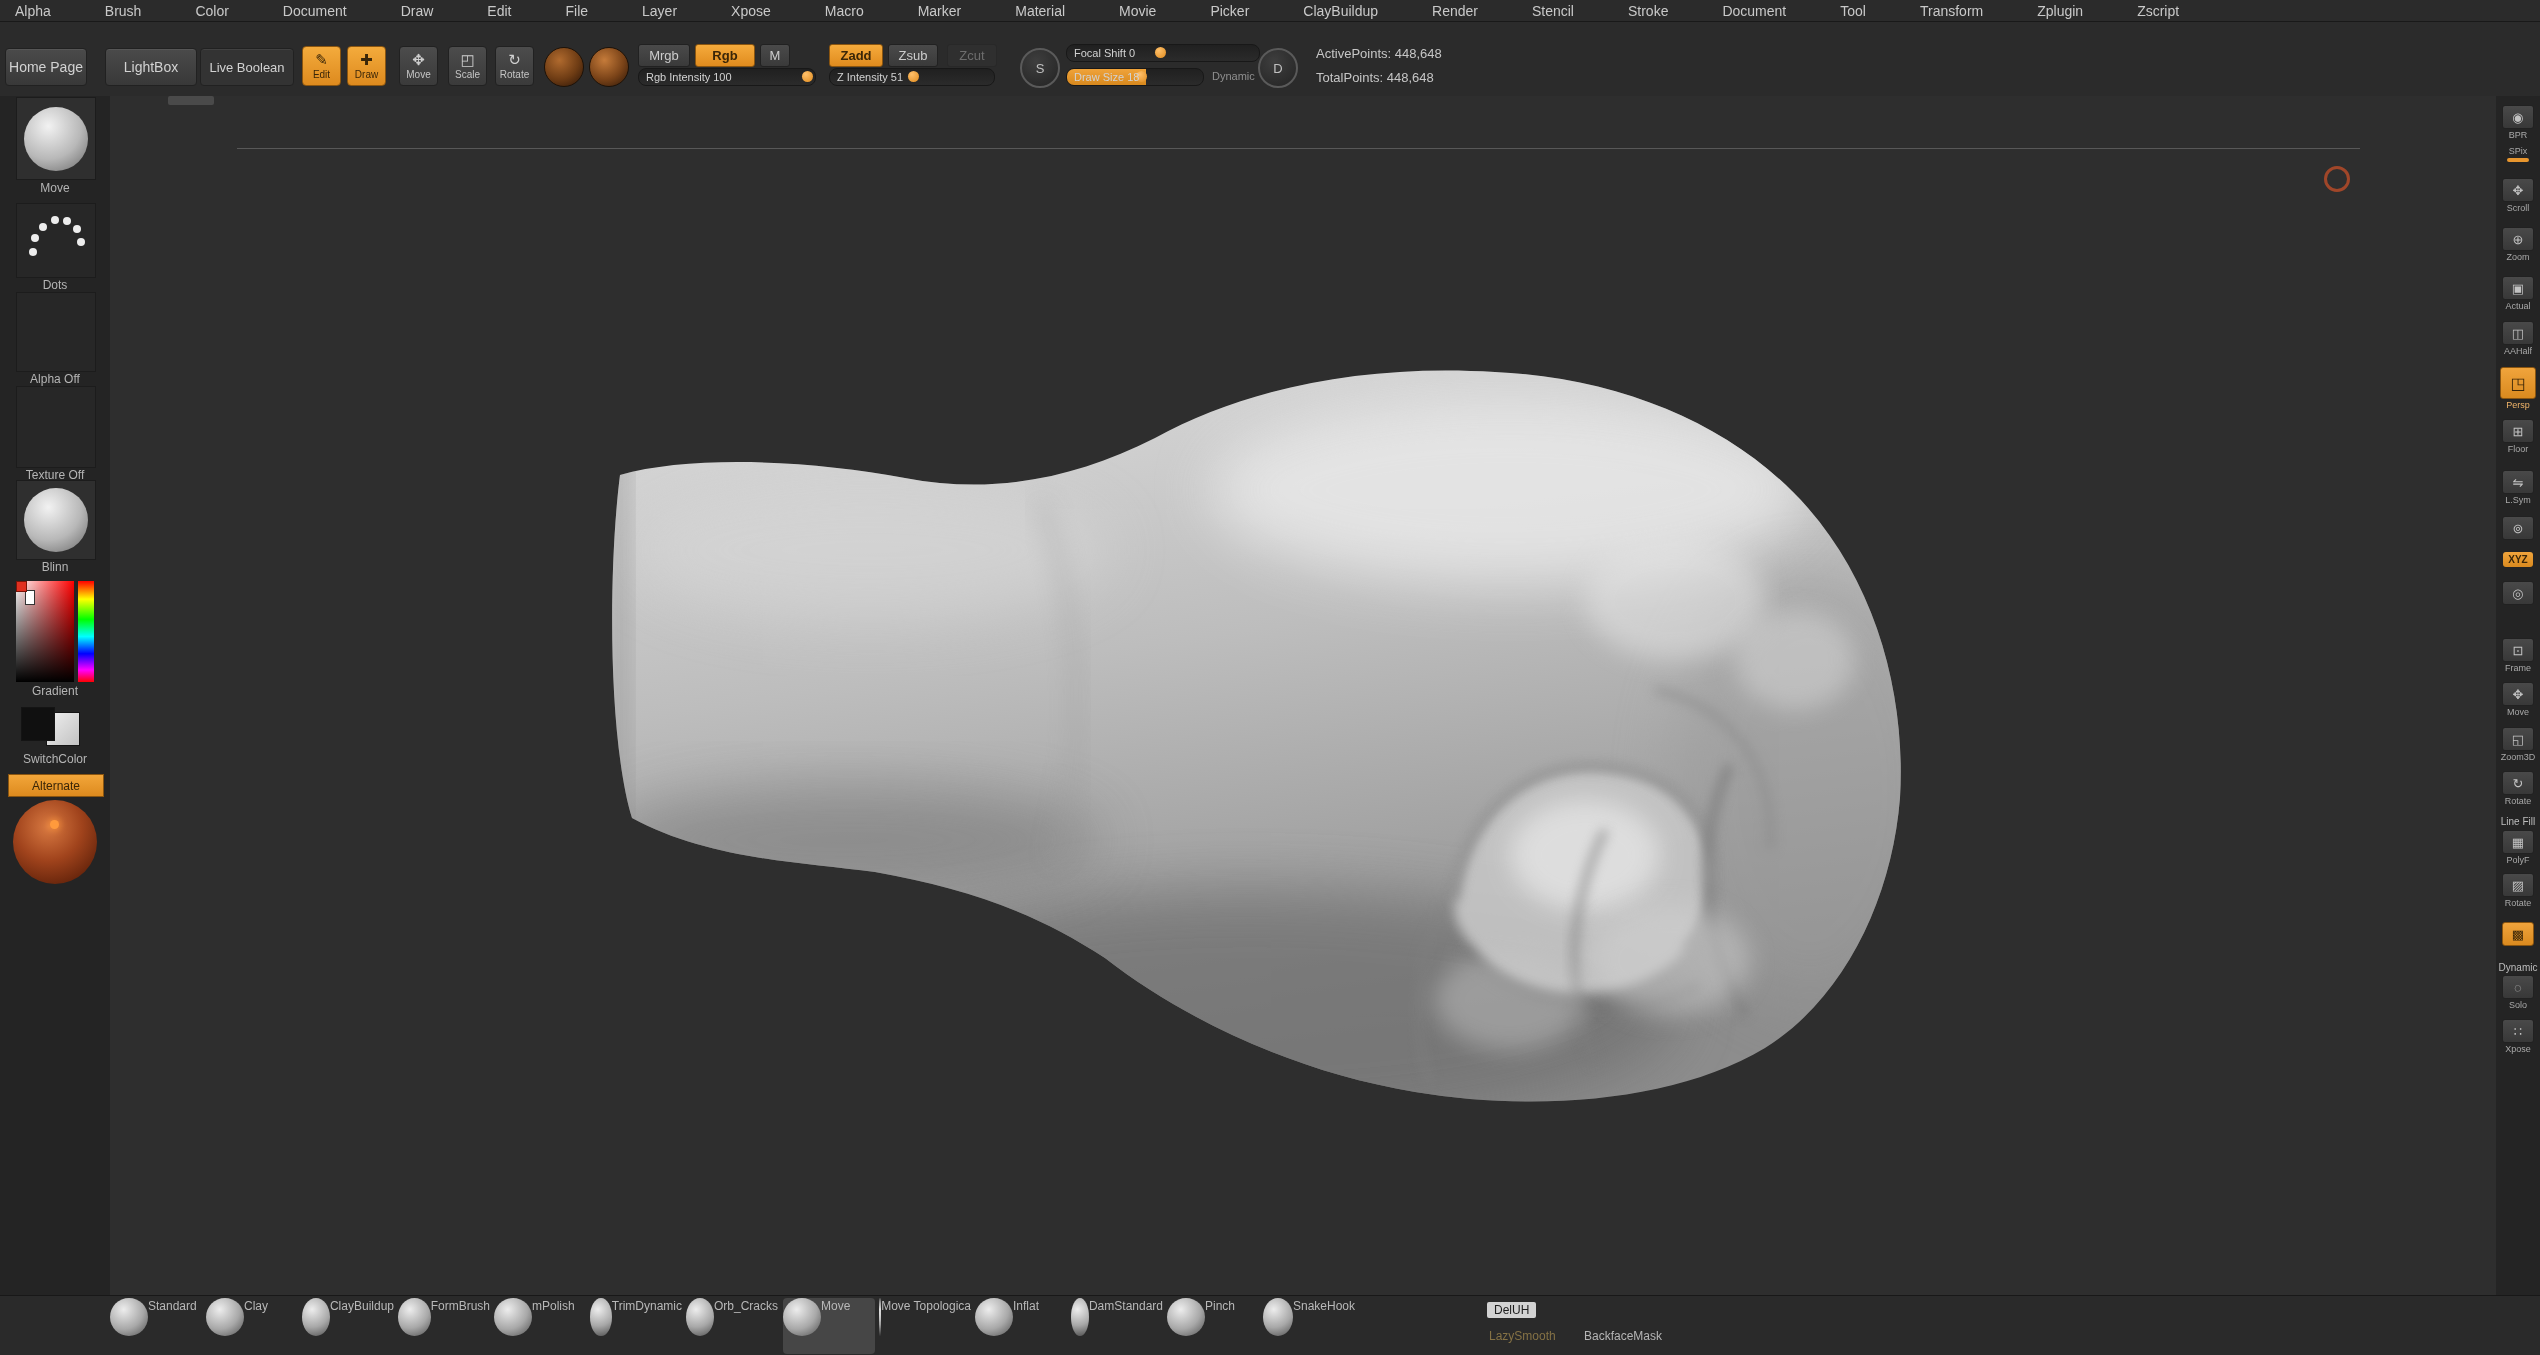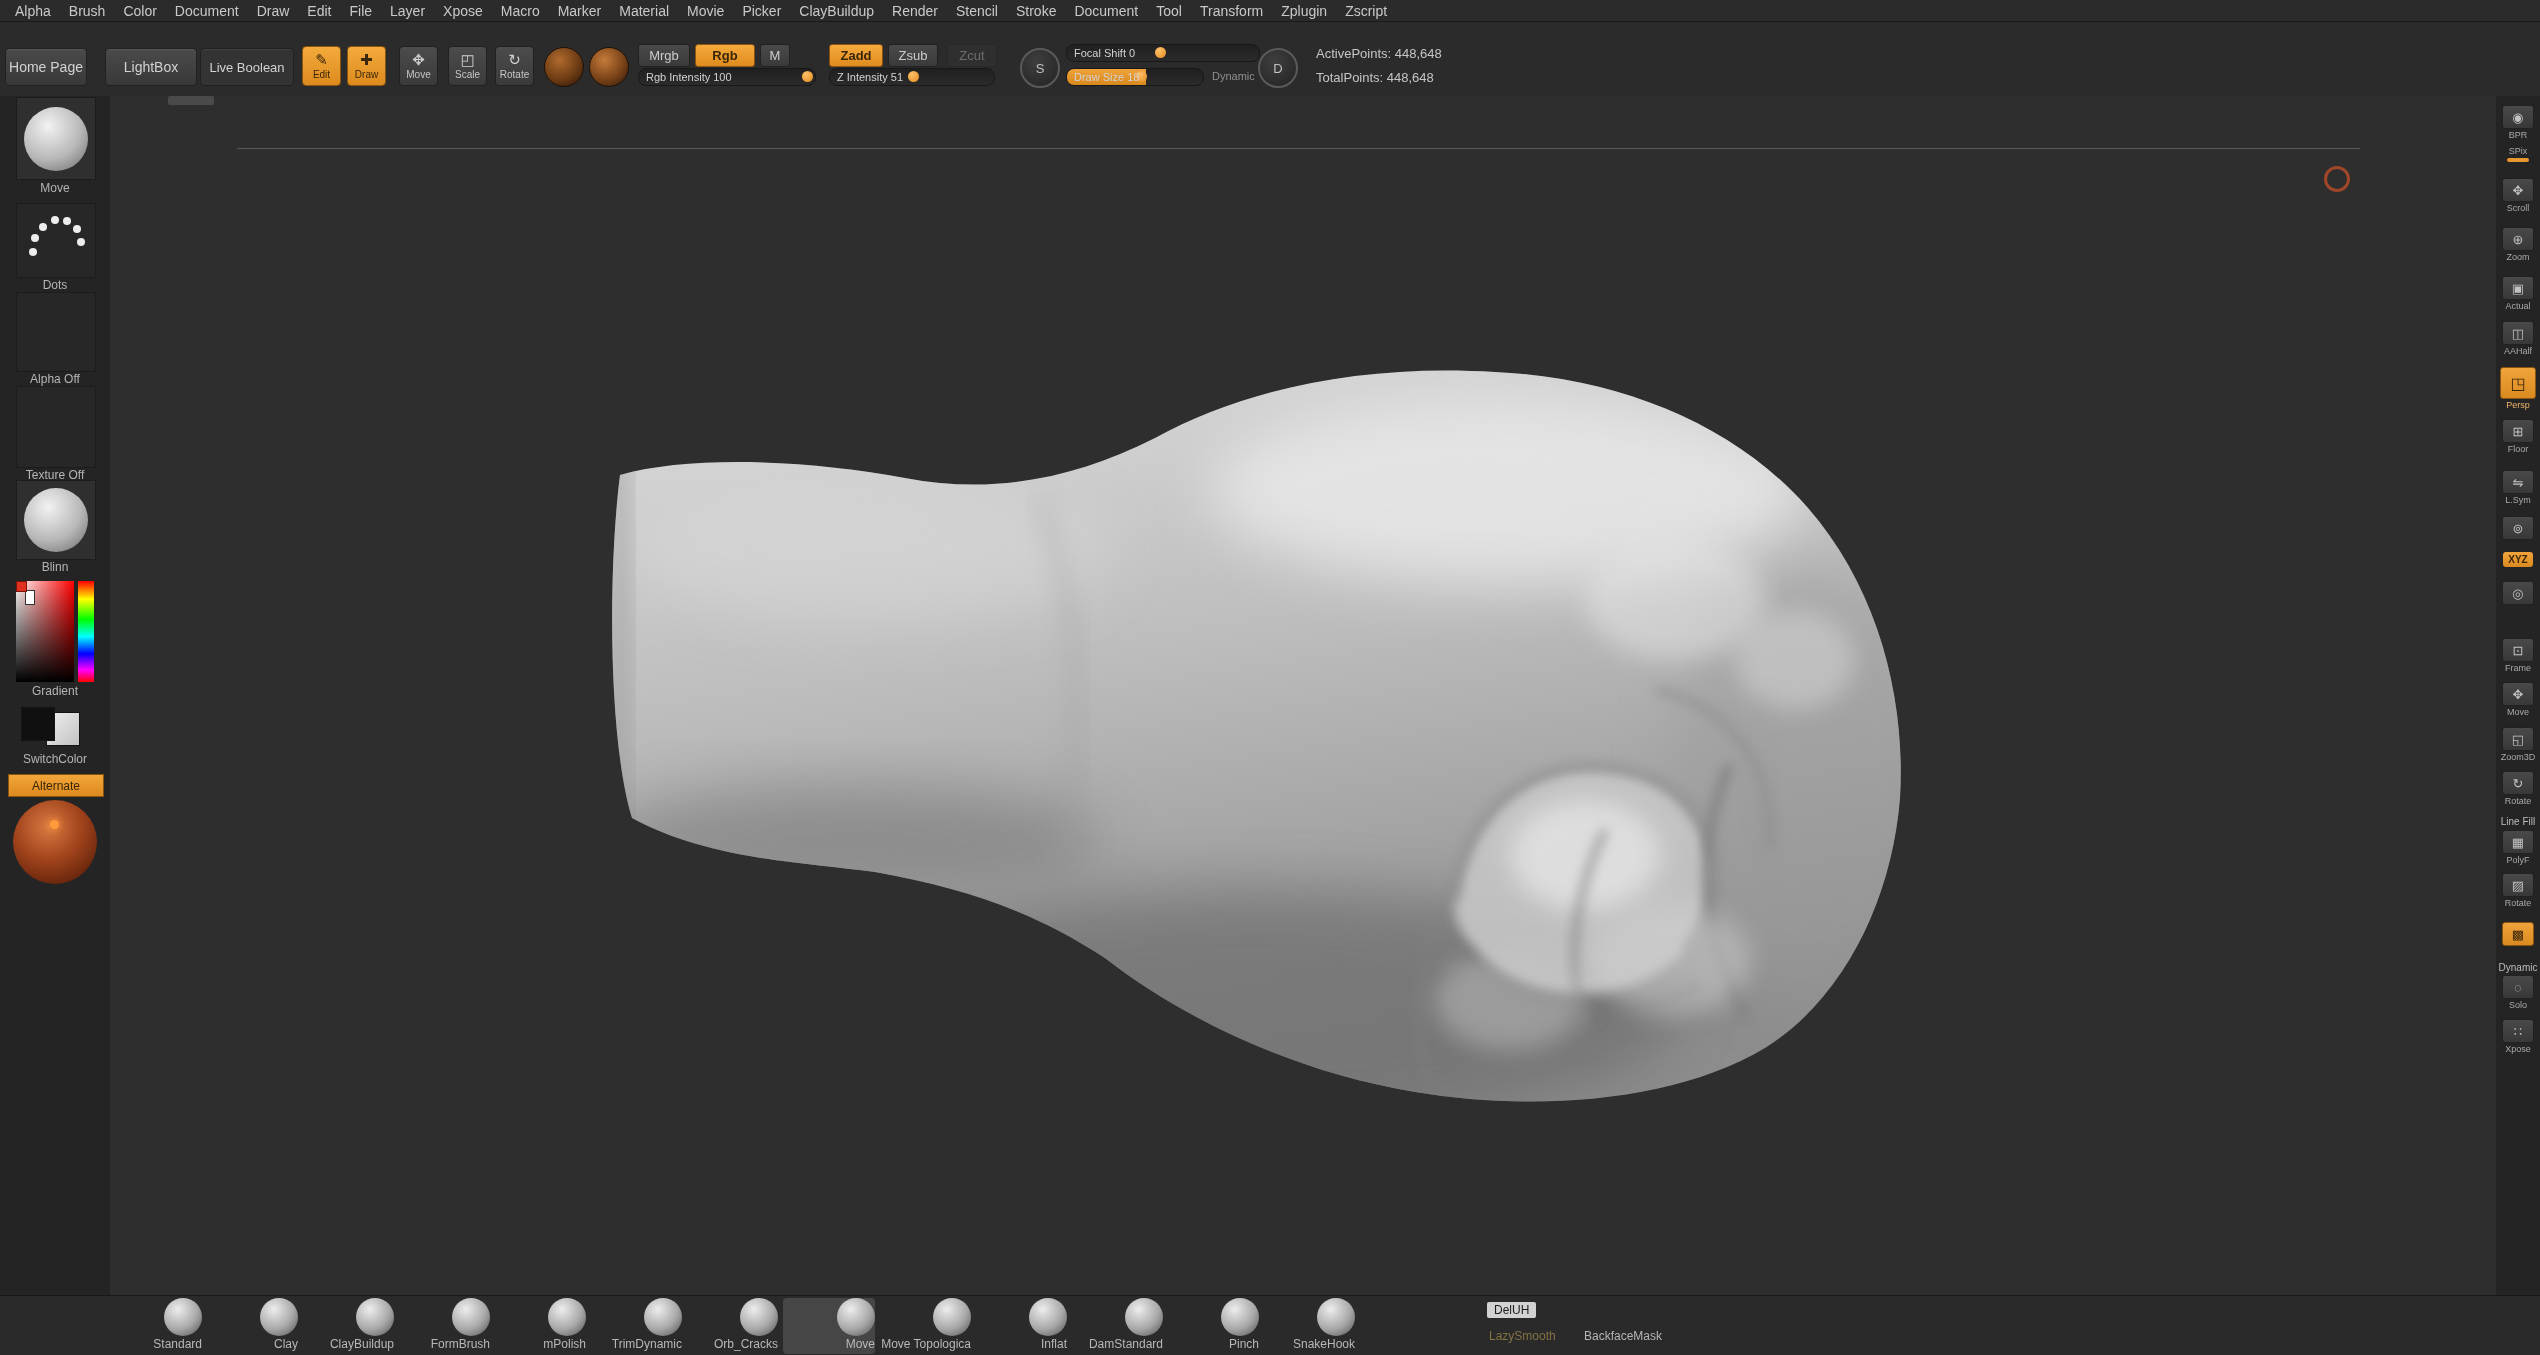--- a/index.html
+++ b/index.html
@@ -1,21 +1,21 @@
 <!DOCTYPE html>
 <html><head>
 <meta charset="utf-8">
 <style>
   html,body{margin:0;padding:0;background:#1b1b1b;}
   #app{position:relative;width:2540px;height:1355px;background:#262626;overflow:hidden;
        font-family:"Liberation Sans",sans-serif;-webkit-font-smoothing:antialiased;}
 
   
   #menubar{position:absolute;top:0;left:0;right:0;height:21px;background:#2b2b2b;
-           border-bottom:1px solid #191919;display:flex;align-items:center;padding-left:6px;}
+           border-bottom:1px solid #191919;display:flex;align-items:center;padding-left:6px;gap:36px;}
   .mi{font-size:14px;color:#c9c9c9;padding:0 9px;white-space:nowrap;cursor:default;}
 
   
   #topbar{position:absolute;top:22px;left:0;right:0;height:74px;background:#2b2b2b;border-bottom:1px solid #161616;}
   .btn{position:absolute;background:linear-gradient(#4a4a4a,#383838);border:1px solid #212121;border-radius:4px;
        color:#d2d2d2;font-size:14px;display:flex;align-items:center;justify-content:center;
        box-shadow:inset 0 1px 0 rgba(255,255,255,.07);}
   .tool-tile{position:absolute;width:37px;height:38px;border-radius:4px;display:flex;flex-direction:column;
        align-items:center;justify-content:center;gap:1px;background:linear-gradient(#4c4c4c,#3a3a3a);border:1px solid #212121;}
   .tool-tile.on{background:linear-gradient(#f4ab3c,#dd8a1e);border-color:#8a5510;}
@@ -83,21 +83,21 @@
   .rs-mini{width:22px;height:4px;border-radius:2px;background:#e8962e;margin-top:1px;}
 
   
   #canvas{position:absolute;left:110px;top:96px;right:44px;bottom:59px;background:#2e2e2e;}
   .doc-line{position:absolute;left:127px;width:2123px;height:1px;background:#585858;}
   #lb-handle{position:absolute;left:58px;top:0;width:46px;height:9px;background:#4a4a4a;border-radius:2px;}
   #ring{position:absolute;left:2214px;top:70px;width:20px;height:20px;border:3px solid #b44a28;border-radius:50%;opacity:.85;}
 
   
   #bottombar{position:absolute;left:0;right:0;bottom:0;height:59px;background:#2a2a2a;border-top:1px solid #181818;}
-  .bb-item{position:absolute;top:2px;width:92px;height:56px;display:flex;flex-direction:column;align-items:flex-end;}
+  .bb-item{position:absolute;top:2px;width:92px;height:56px;display:flex;flex-direction:row;align-items:flex-start;}
   .bb-item.sel{background:#464646;border-radius:4px;}
   .bb-sphere{width:38px;height:38px;border-radius:50%;
              background:radial-gradient(circle at 36% 30%,#ededed,#a8a8a8 55%,#575757 95%);}
   .bb-lbl{font-size:12px;color:#b8b8b8;margin-top:1px;white-space:nowrap;}
   #deluh{position:absolute;left:1487px;top:6px;background:#d2d2d2;color:#1d1d1d;font-size:12px;
          padding:1px 7px;border-radius:2px;}
   #lazysmooth{position:absolute;left:1489px;top:33px;font-size:12px;color:#857245;}
   #backfacemask{position:absolute;left:1584px;top:33px;font-size:12px;color:#b5b5b5;}
 </style>
 </head>

